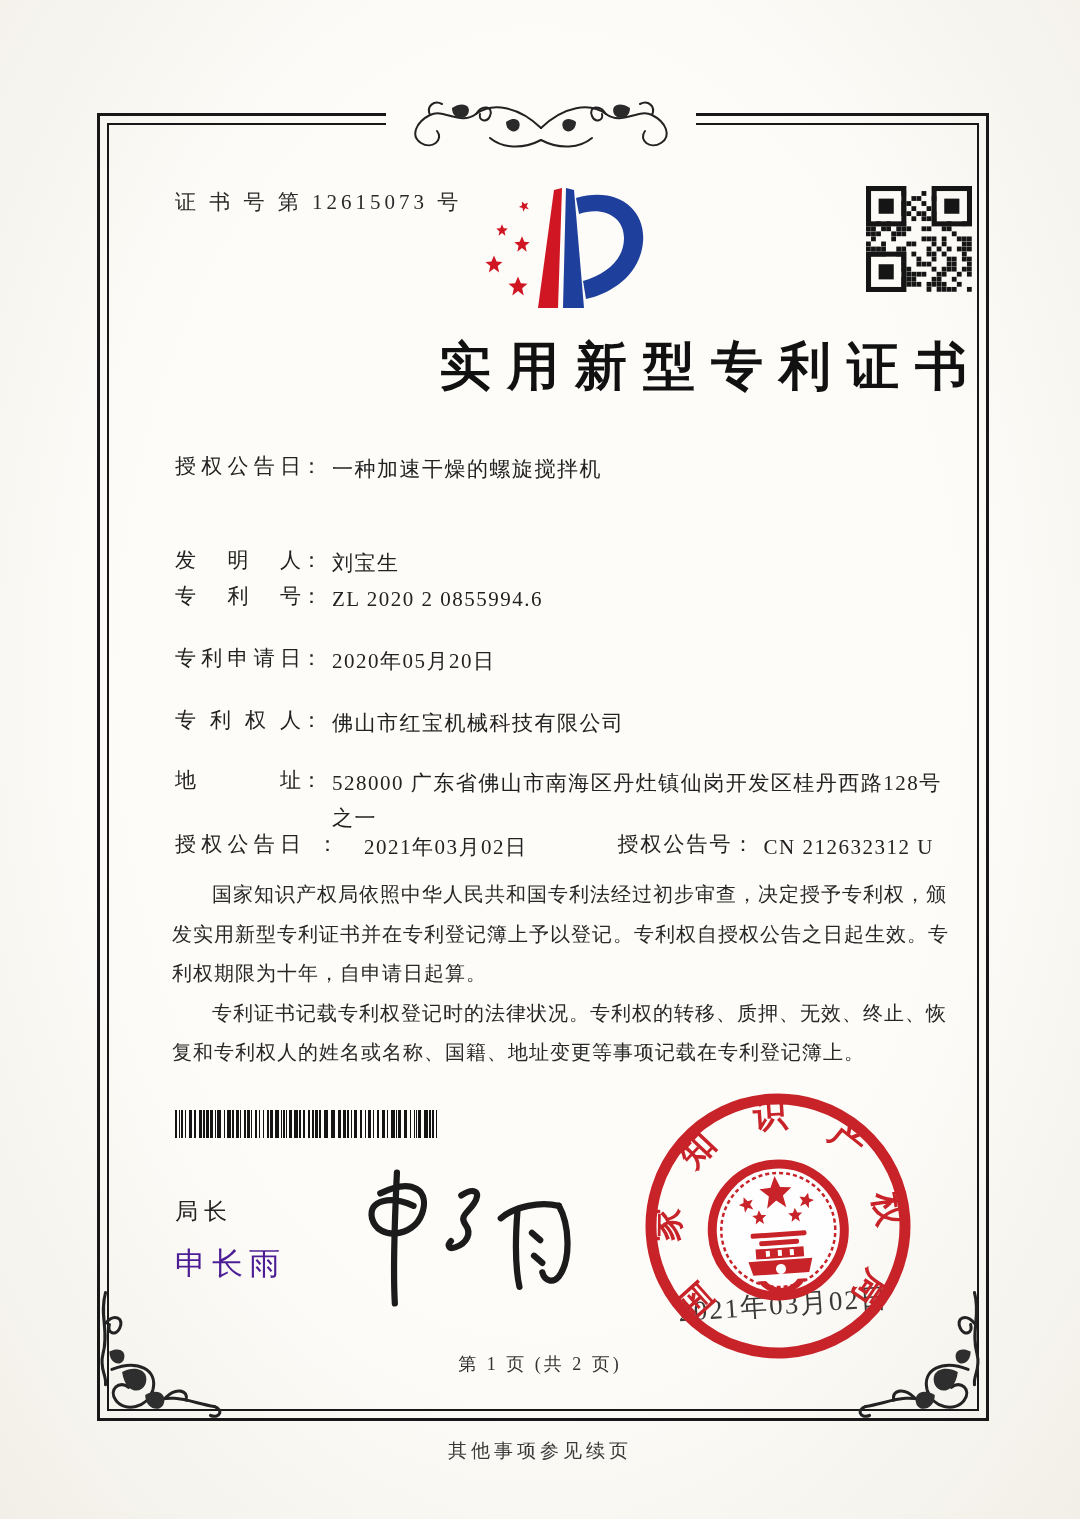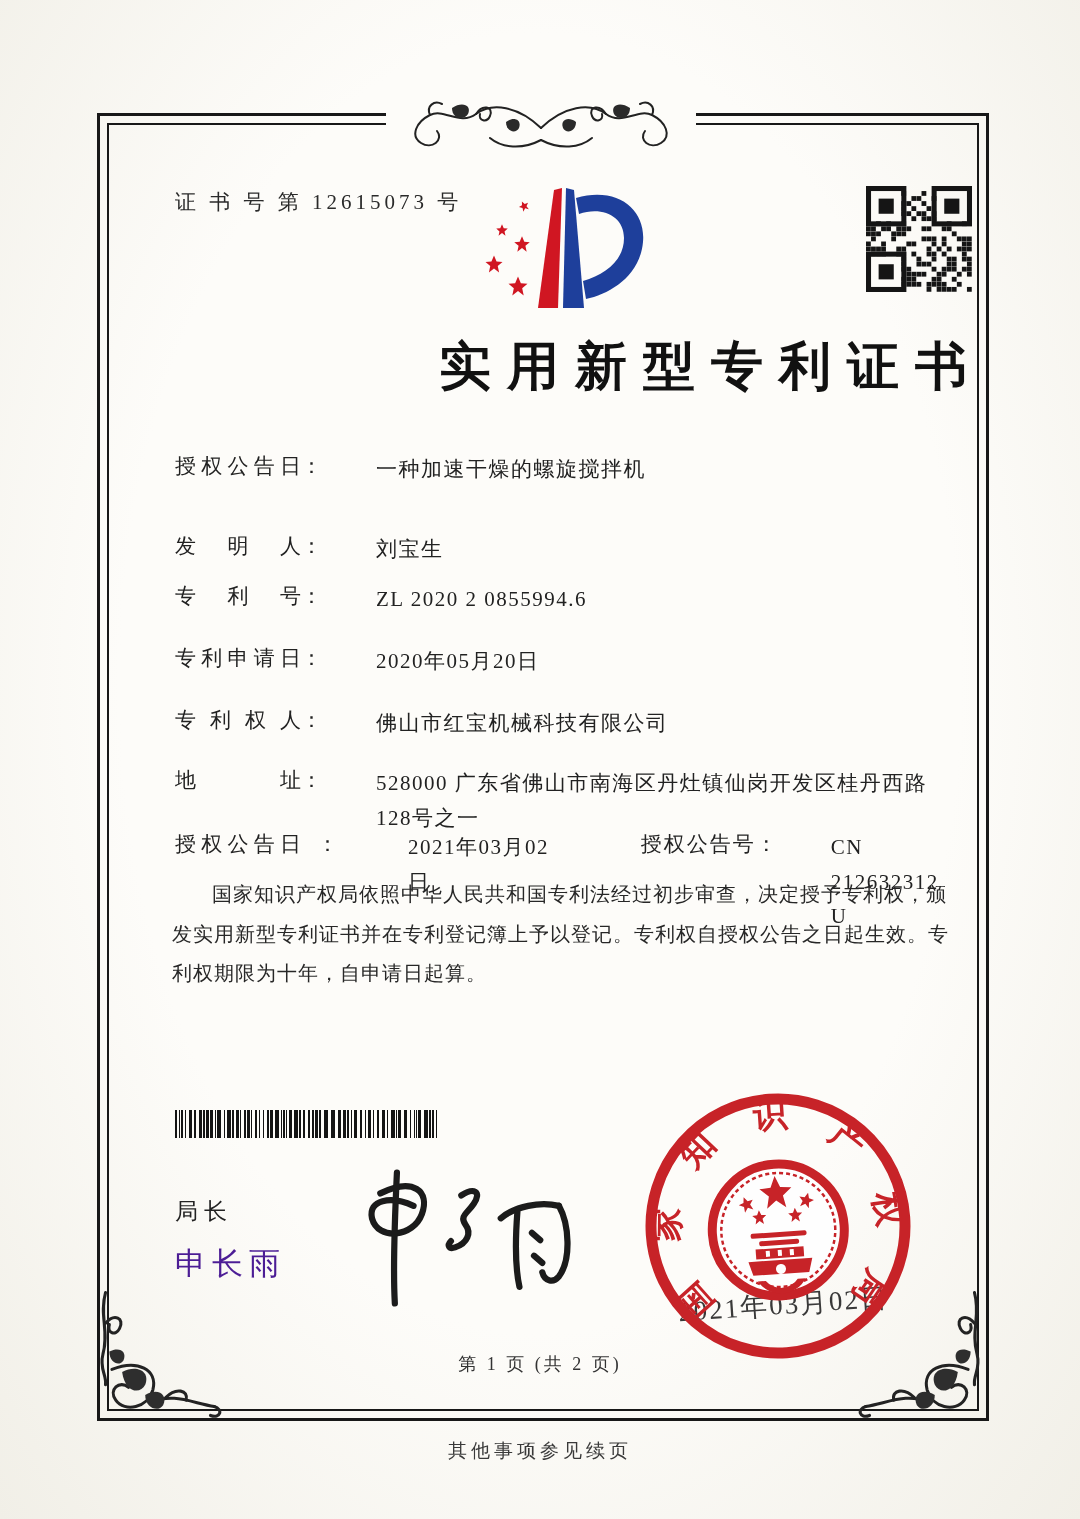--- a/index.html
+++ b/index.html
@@ -27,21 +27,21 @@
     left:97px;top:332px;width:886px;text-align:right;
     font-size:52px;font-weight:700;letter-spacing:16px;color:#111;
   }
   .field-row{left:175px;width:780px;font-size:21px;color:#222;display:flex;align-items:flex-start;}
   .lbl{
     display:inline-block;width:126px;flex:0 0 126px;
     text-align:justify;text-align-last:justify;
     white-space:nowrap;
   }
   .colon{flex:0 0 auto;margin-right:10px;}
-  .fval{letter-spacing:1.5px;line-height:1.65;margin-left:44px;}
+  .fval{letter-spacing:1.5px;line-height:1.65;}
   .grant-pair{display:flex;gap:16px;}
   .grant-pair .pair2{margin-left:74px;display:flex;}
   .grant-pair .lbl2{width:auto;flex:0 0 auto;letter-spacing:2px;}
   .paras{
     left:172px;top:868px;width:782px;font-size:20px;line-height:1.98;
     color:#272727;letter-spacing:1px;margin-top:7px;
   }
   .paras p{margin:0;text-indent:2em;}
   .officer-title{left:175px;top:1196px;font-size:23px;letter-spacing:6px;color:#222;}
   .officer-name{left:175px;top:1243px;font-size:31px;letter-spacing:6px;color:#4c1d95;}
@@ -299,21 +299,21 @@
     </svg>
 </div>
 
 <div class="abs page-title">实用新型专利证书</div>
 
 <div class="abs field-row" style="top:452px">
   <span class="lbl">授权公告日</span>
     <span class="colon">：</span>
   <span class="fval">一种加速干燥的螺旋搅拌机</span>
 </div>
-<div class="abs field-row" style="top:532px">
+<div class="abs field-row" style="top:546px">
   <span class="lbl">发明人</span>
     <span class="colon">：</span>
   <span class="fval">刘宝生</span>
 </div>
 <div class="abs field-row" style="top:582px">
   <span class="lbl">专利号</span>
     <span class="colon">：</span>
   <span class="fval">ZL 2020 2 0855994.6</span>
 </div>
 <div class="abs field-row" style="top:644px">
@@ -337,20 +337,21 @@
   <span class="fval">2021年03月02日</span>
   <span class="pair2">
     <span class="lbl2 lbl">授权公告号</span>
       <span class="colon">：</span>
     <span class="fval">CN 212632312 U</span>
   </span>
 </div>
 
 <div class="abs paras">
   <p>国家知识产权局依照中华人民共和国专利法经过初步审查，决定授予专利权，颁发实用新型专利证书并在专利登记簿上予以登记。专利权自授权公告之日起生效。专利权期限为十年，自申请日起算。</p>
+  <p>专利证书记载专利权登记时的法律状况。专利权的转移、质押、无效、终止、恢复和专利权人的姓名或名称、国籍、地址变更等事项记载在专利登记簿上。</p>
 </div>
 
 <div class="abs barcode-wrap">
   <svg id="barcode-svg" width="268" height="28" viewBox="0 0 268 28">
       <rect x="0" y="0" width="2" height="28" fill="#141414"></rect>
       <rect x="4" y="0" width="1" height="28" fill="#141414"></rect>
       <rect x="6" y="0" width="2" height="28" fill="#141414"></rect>
       <rect x="10" y="0" width="1" height="28" fill="#141414"></rect>
       <rect x="14" y="0" width="3" height="28" fill="#141414"></rect>
       <rect x="19" y="0" width="2" height="28" fill="#141414"></rect>

